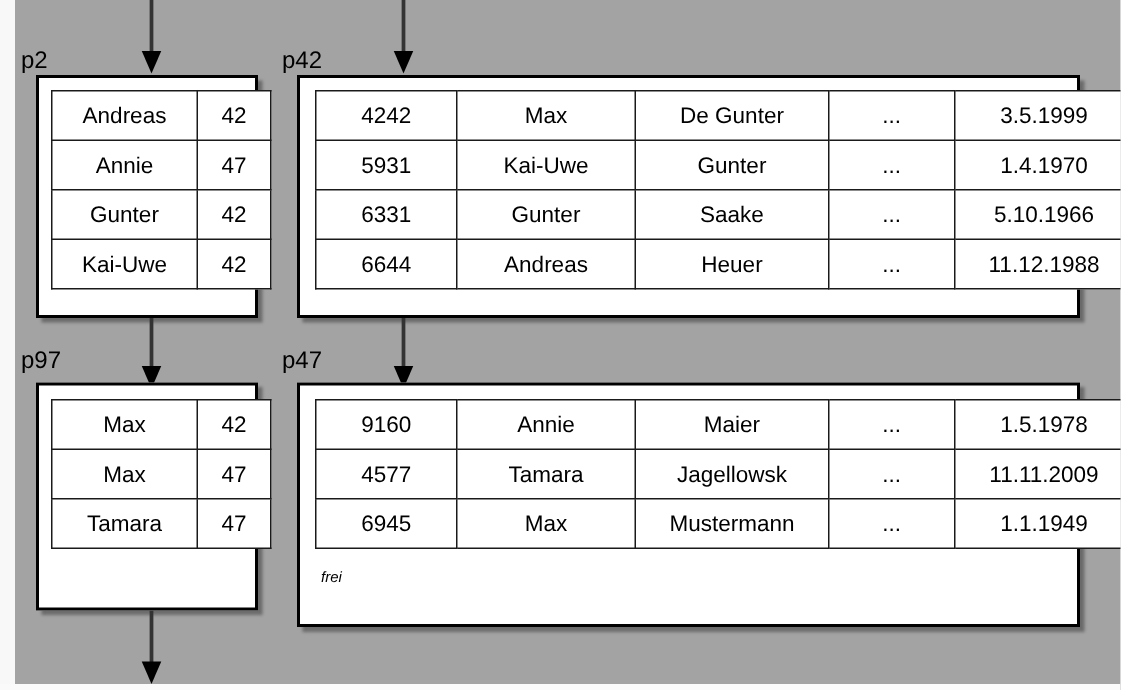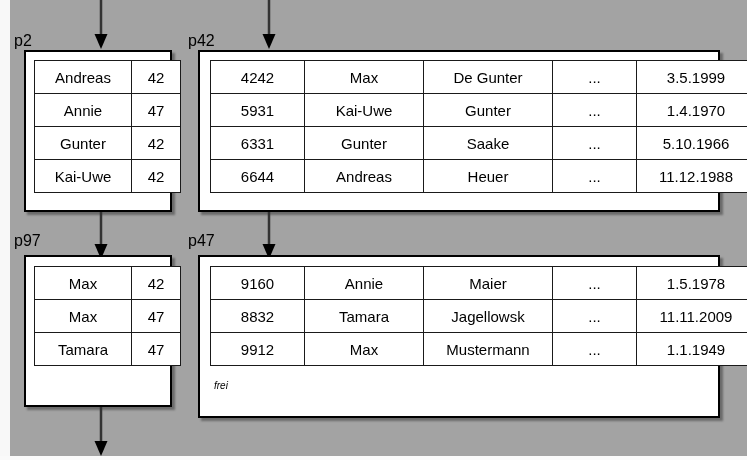--- a/index.html
+++ b/index.html
@@ -204,28 +204,28 @@
   <table class="data-table" id="table-p47" style="left:210px; top:266px; width:500px;">
     <tbody>
       <tr>
         <td style="width:85px;">9160</td>
         <td style="width:110px;">Annie</td>
         <td style="width:120px;">Maier</td>
         <td style="width:75px;">...</td>
         <td style="width:110px;">1.5.1978</td>
       </tr>
       <tr>
-        <td>8832</td>
+        <td>4577</td>
         <td>Tamara</td>
         <td>Jagellowsk</td>
         <td>...</td>
         <td>11.11.2009</td>
       </tr>
       <tr>
-        <td>9912</td>
+        <td>6945</td>
         <td>Max</td>
         <td>Mustermann</td>
         <td>...</td>
         <td>1.1.1949</td>
       </tr>
     </tbody>
   </table>
   <div class="free-label" style="left:214px; top:380px;">frei</div>
 
   <div class="arrow" style="left:90px; top:407px;">

